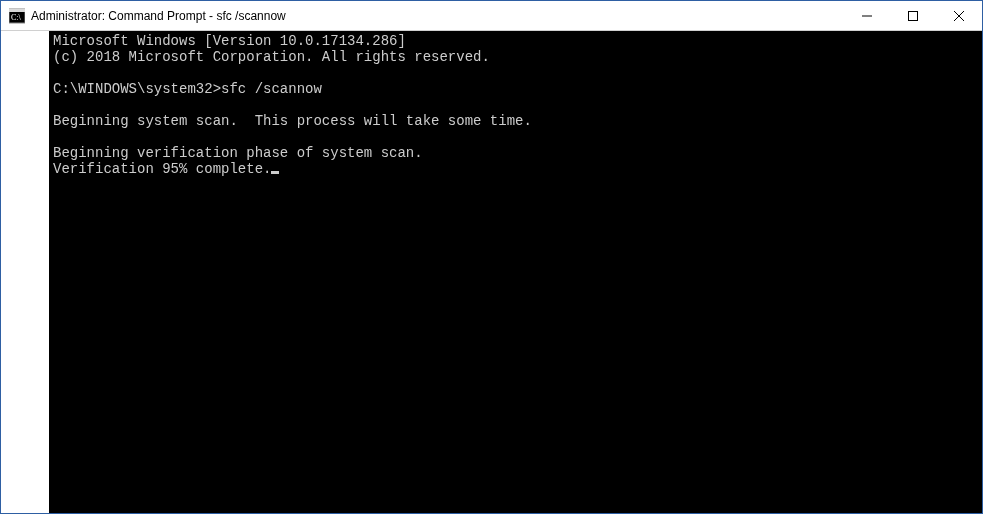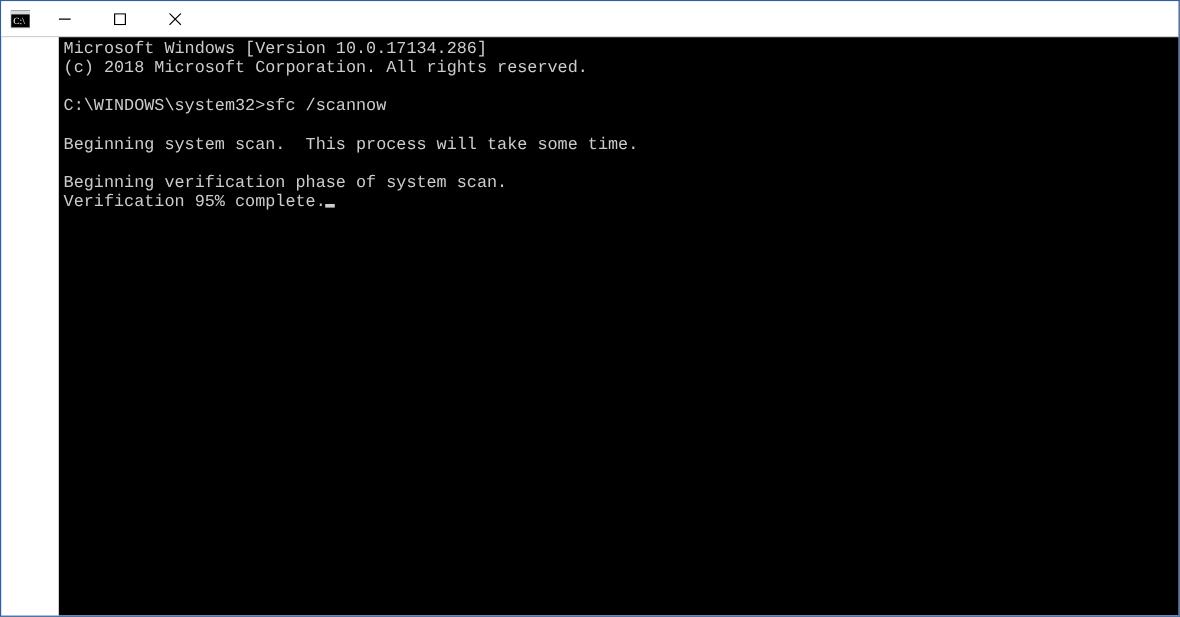--- a/index.html
+++ b/index.html
@@ -109,20 +109,21 @@
 <body>
 
 <div class="titlebar">
   <div class="titlebar-icon">
     <svg width="16" height="16" viewBox="0 0 16 16">
       <rect x="0" y="1" width="16" height="14" fill="#000" stroke="#888" stroke-width="1"></rect>
       <rect x="0" y="1" width="16" height="3" fill="#d9d9d9"></rect>
       <text x="2" y="12" font-size="8" font-family="Consolas" fill="#fff">C:\</text>
     </svg>
   </div>
+  <div class="titlebar-title">Administrator: Command Prompt - sfc  /scannow</div>
   <div class="win-controls">
     <button class="win-btn">
       <svg width="10" height="10" viewBox="0 0 10 10">
           <line x1="0" y1="5" x2="10" y2="5" stroke="#000" stroke-width="1"></line>
         </svg>
     </button>
     <button class="win-btn">
       <svg width="10" height="10" viewBox="0 0 10 10">
           <rect x="0.5" y="0.5" width="9" height="9" fill="none" stroke="#000" stroke-width="1"></rect>
         </svg>

